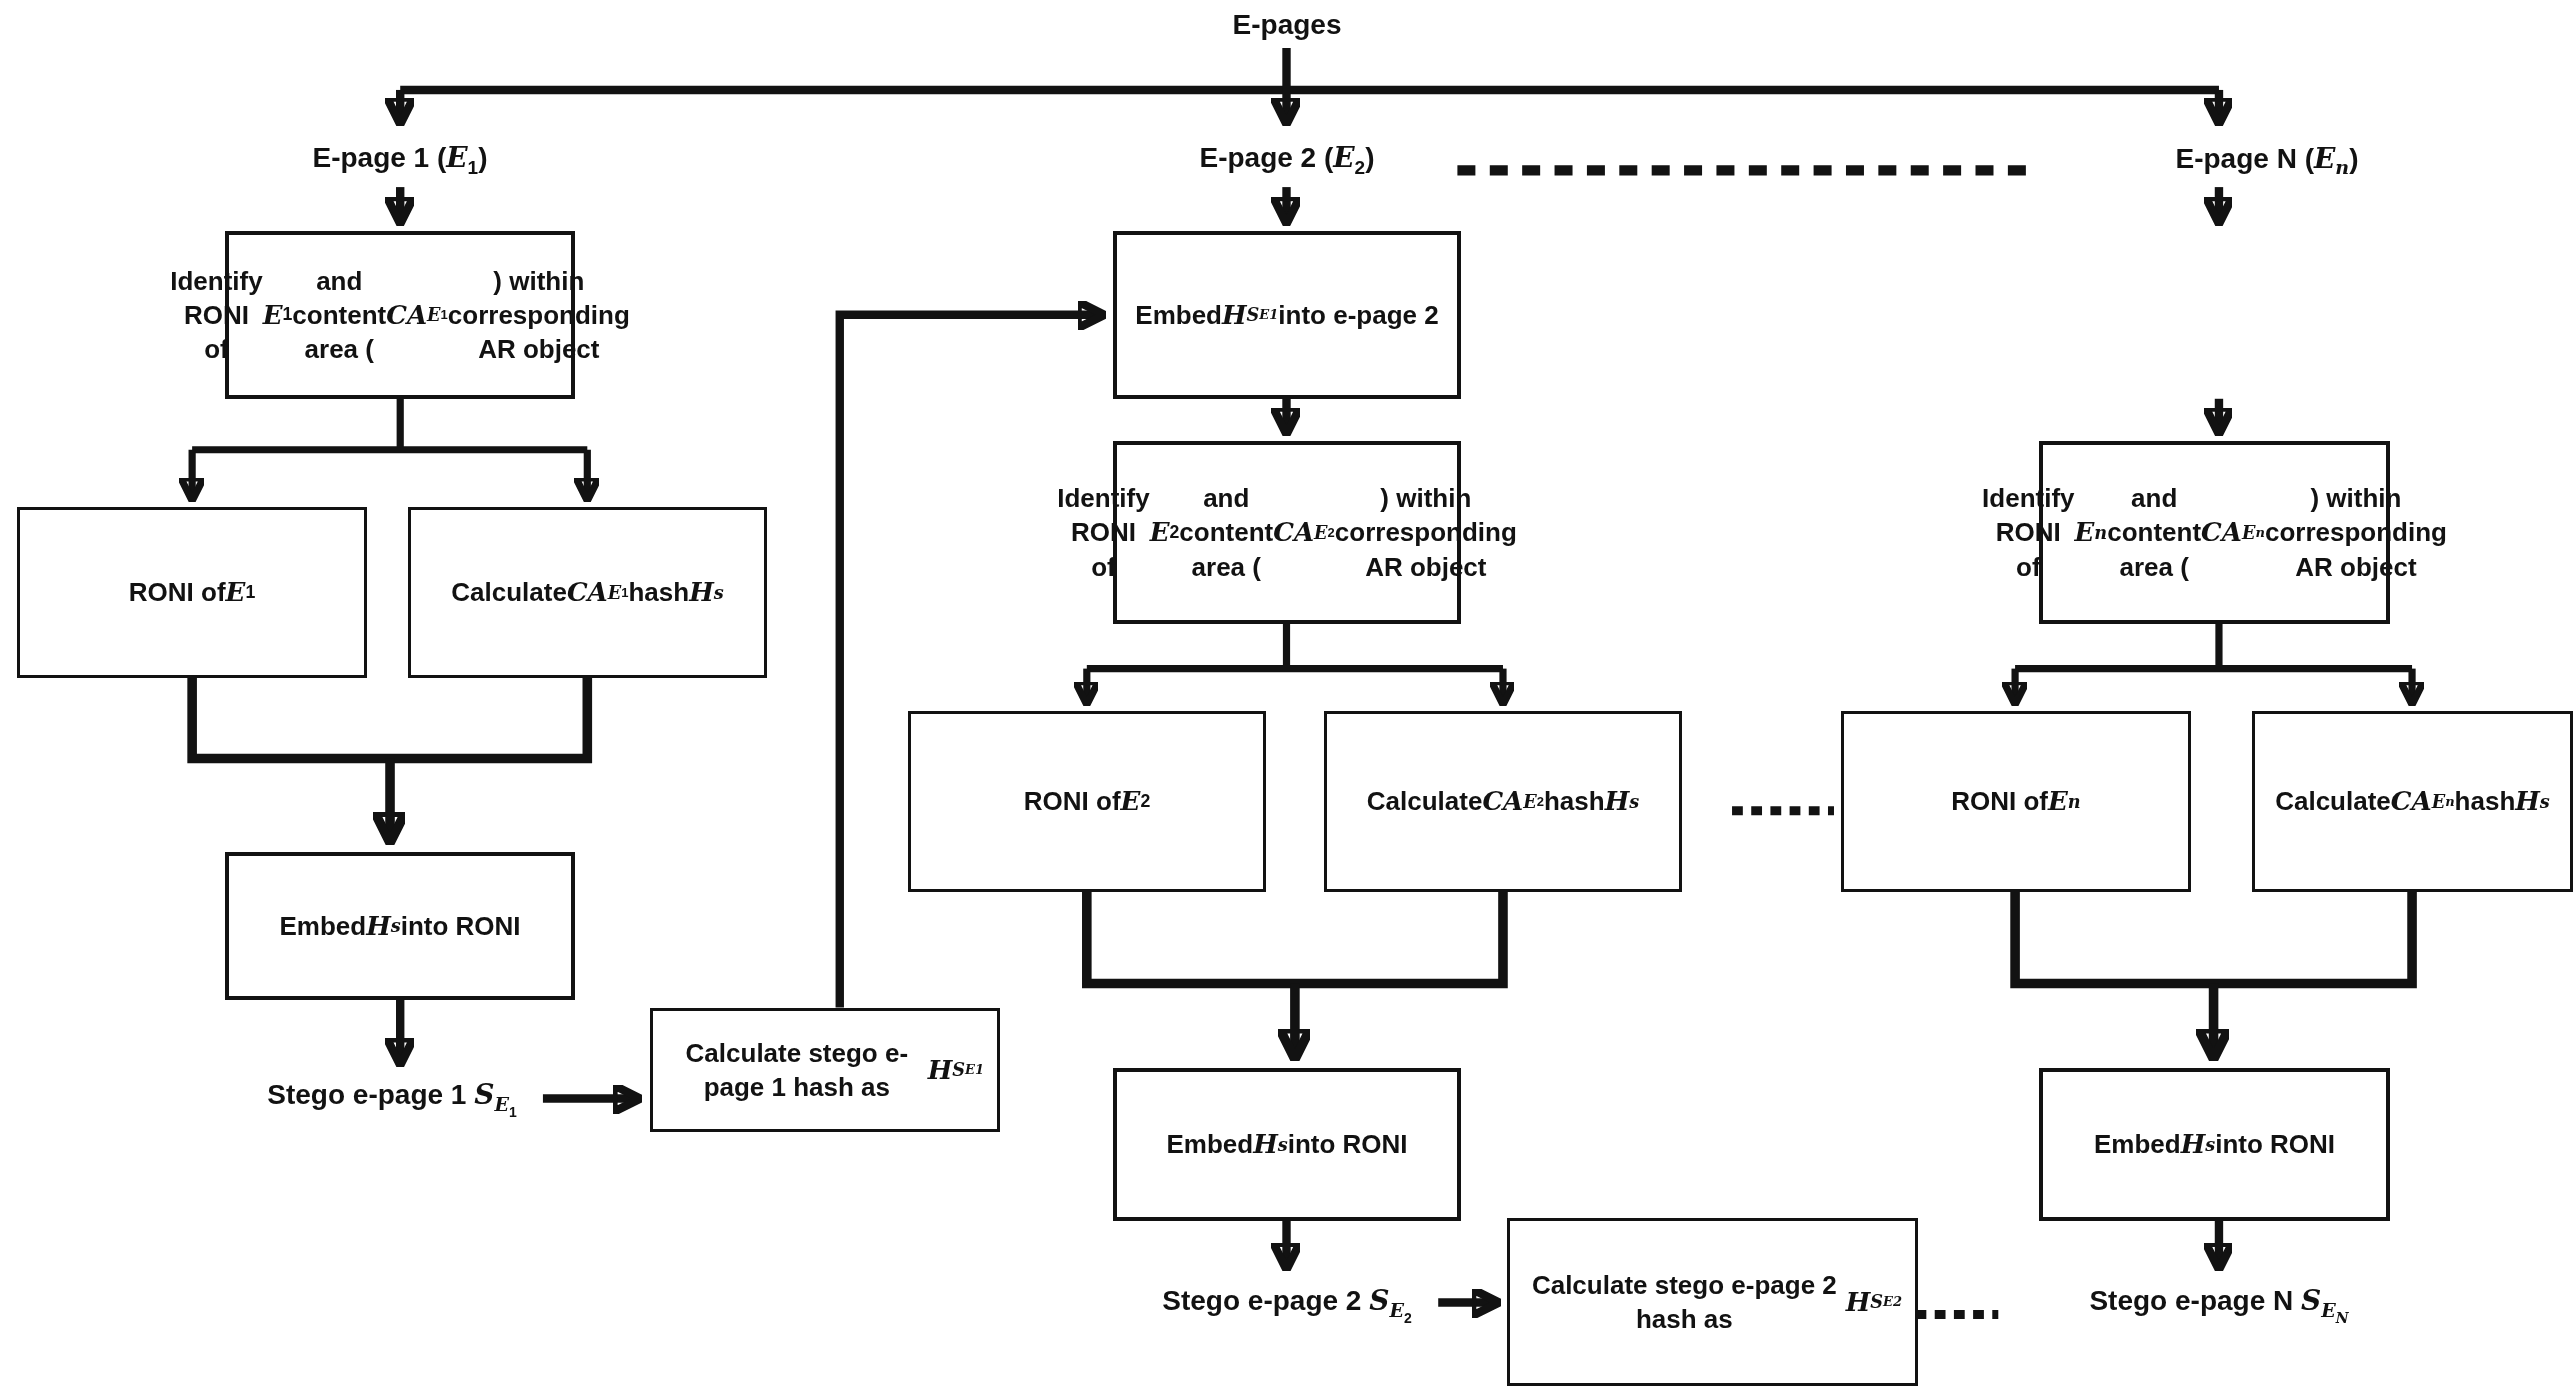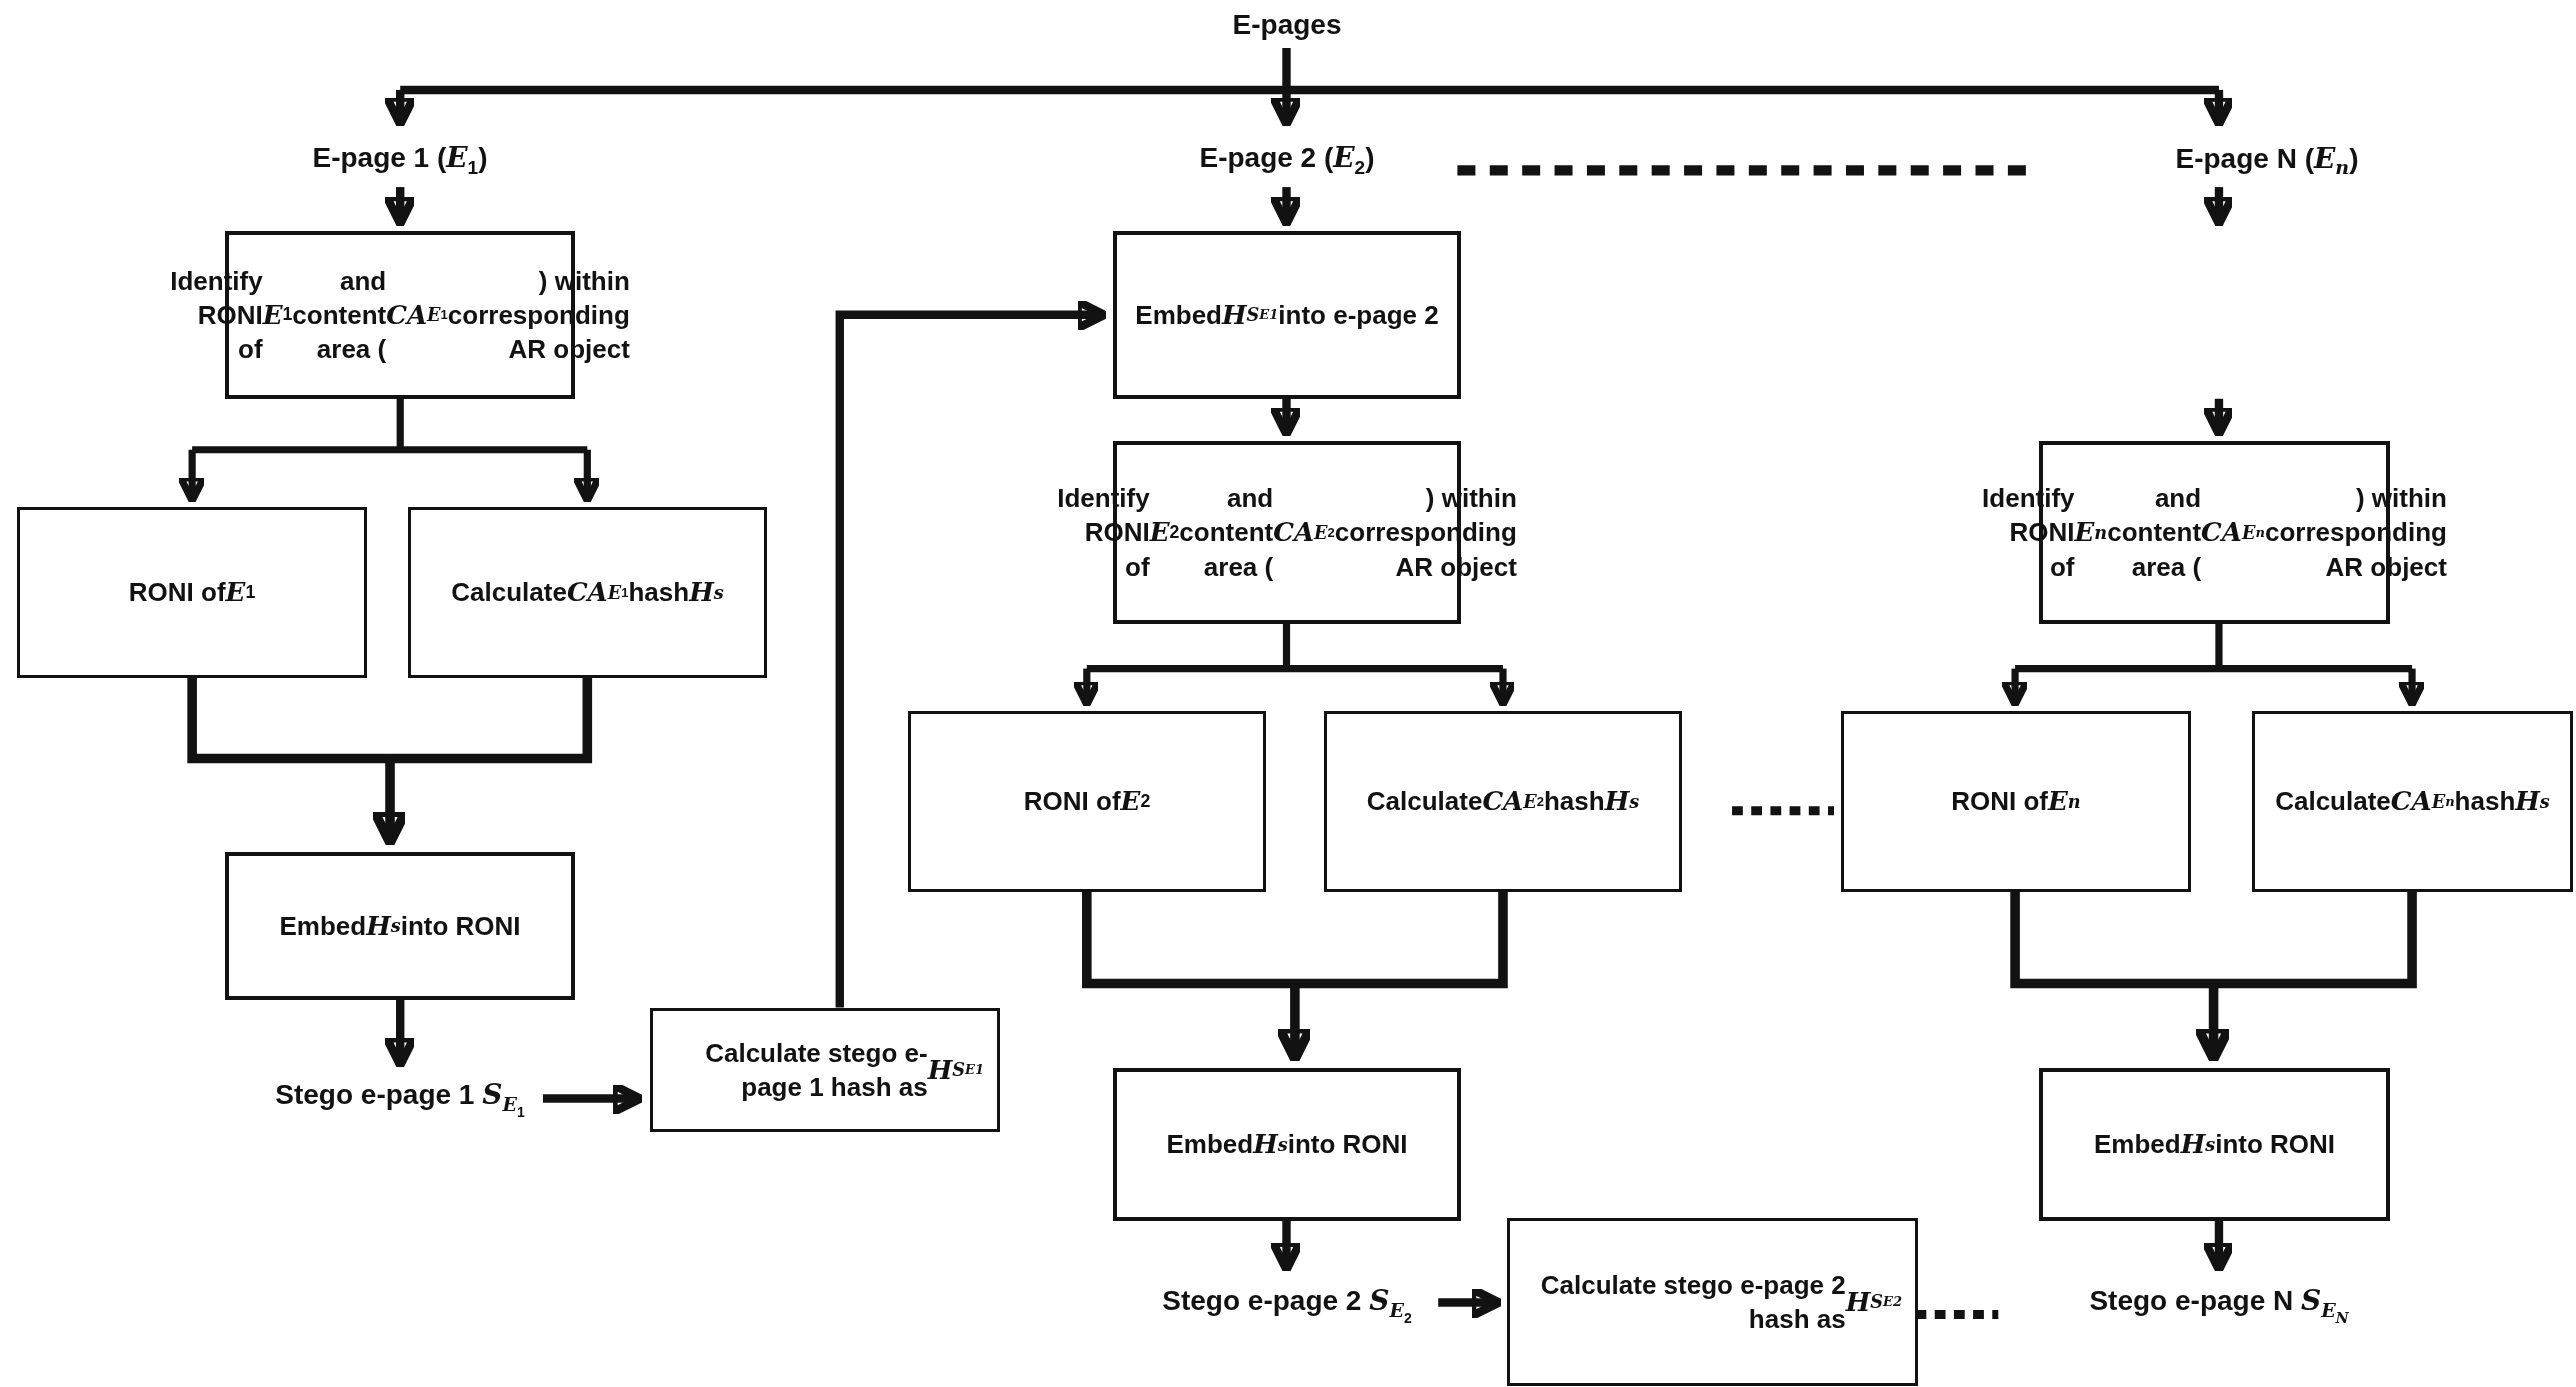--- a/index.html
+++ b/index.html
@@ -7,21 +7,21 @@
   .canvas {
     position:relative; width:2576px; height:1387px; background:var(--bg);
     font-family:"Liberation Sans", sans-serif; color:var(--ink); overflow:hidden;
   }
   svg.wires { position:absolute; left:0; top:0; width:2576px; height:1387px; }
   svg.wires line, svg.wires path, svg.wires polyline { stroke:var(--ink); fill:none; }
   .fbox {
     position:absolute; box-sizing:border-box; background:var(--bg);
     border:4.2px solid var(--ink);
     display:flex; align-items:center; justify-content:center;
-    text-align:right; font-weight:bold; font-size:26px; line-height:1.32;
+    text-align:center; font-weight:bold; font-size:26px; line-height:1.32;
     padding:6px 13px;
   }
   .bw6 { border-width:3.6px; }
   .bw5 { border-width:3px; }
   .flabel {
     position:absolute; transform:translate(-50%,-50%);
     font-weight:bold; font-size:28px; white-space:nowrap; text-align:center;
   }
   .it { font-style:italic; font-family:"DejaVu Serif", serif; }
   .v1 { font-size:68%; vertical-align:-0.34em; }
@@ -77,21 +77,21 @@
     <line x1="4022" y1="1115" x2="4022" y2="1174" stroke-width="12" marker-end="url(#ah)"></line>
     <path d="M3360,1486 L3360,1640 L4022,1640 L4022,1486" stroke-width="16"></path>
     <line x1="3691" y1="1640" x2="3691" y2="1765" stroke-width="16" marker-end="url(#ah)"></line>
     <line x1="3700" y1="2035" x2="3700" y2="2116" stroke-width="14" marker-end="url(#ah)"></line>
   </svg>
 
   <div class="flabel" style="left:1287px; top:25px;"><span>E-pages</span></div>
   <div class="flabel" style="left:400px;  top:160px;"><span>E-page 1 (</span><span class="it">E</span><span class="v1">1</span><span>)</span></div>
   <div class="flabel" style="left:1287px; top:160px;"><span>E-page 2 (</span><span class="it">E</span><span class="v1">2</span><span>)</span></div>
   <div class="flabel" style="left:2219px; top:160px;margin-left:48px;"><span>E-page N (</span><span class="it">E</span><span class="v1 it">n</span><span>)</span></div>
-  <div class="flabel" style="left:400px;  top:1099px;"><span>Stego e-page 1 </span><span class="it">S</span><span class="v1 it">E</span><span class="v2">1</span></div>
+  <div class="flabel" style="left:392px;  top:1099px;"><span>Stego e-page 1 </span><span class="it">S</span><span class="v1 it">E</span><span class="v2">1</span></div>
   <div class="flabel" style="left:1287px; top:1305px;"><span>Stego e-page 2 </span><span class="it">S</span><span class="v1 it">E</span><span class="v2">2</span></div>
   <div class="flabel" style="left:2219px; top:1305px;"><span>Stego e-page N </span><span class="it">S</span><span class="v1 it">E</span><span class="v2 it">N</span></div>
 
   <div class="fbox" style="left:225px; top:231px; width:350px; height:168px;">
       <span>Identify RONI of </span>
       <span class="it">E</span>
       <span class="v1">1</span>
       <span> and content area (</span>
       <span class="it">CA</span>
       <span class="v1 it">E</span>

